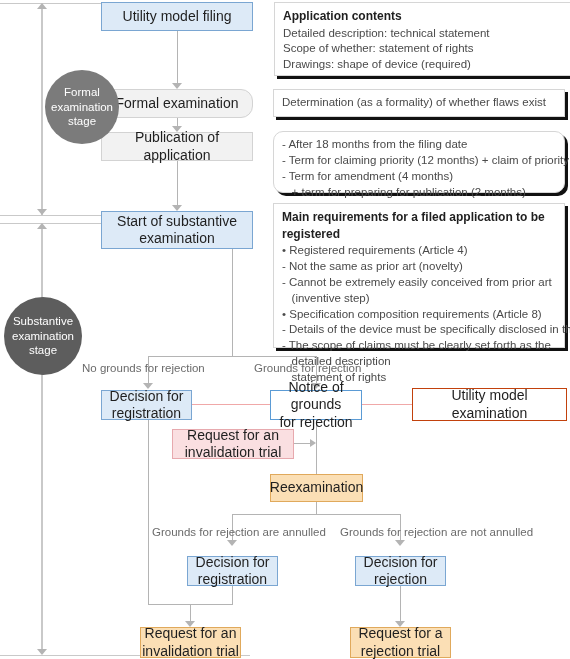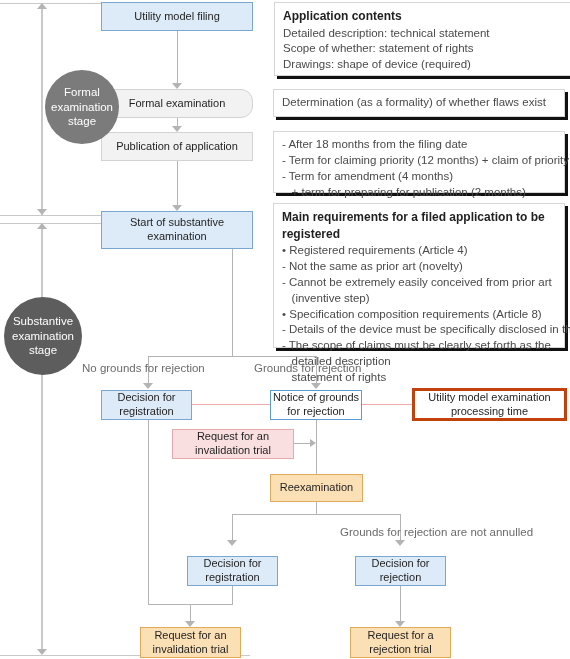--- a/index.html
+++ b/index.html
@@ -43,29 +43,29 @@
 
   
   .box{
     position:absolute;
     box-sizing:border-box;
     display:flex;
     align-items:center;
     justify-content:center;
     text-align:center;
     line-height:1.25;
-    font-size:11px;
+    font-size:14px;
     color:#1f1f1f;
     z-index:4;
   }
   .box.blue{background:#ddeaf7;border:1px solid #7aa6d2;}
   .box.blue-outline{background:#ffffff;border:1px solid #5b9bd5;}
   .box.grey{background:#f2f2f2;border:1px solid #d3d3d3;}
   .box.pink{background:#fadfe1;border:1px solid #e7a9ae;}
-  .box.pink-outline{background:#ffffff;border:3px solid #c2410c;text-align:center;}
+  .box.pink-outline{background:#ffffff;border:1px solid #c2410c;text-align:center;}
   .box.orange{background:#fbdfb5;border:1px solid #e0a95c;}
 
   
   .note{
     position:absolute;
     box-sizing:border-box;
     background:#ffffff;
     border:1px solid #d6d6d6;
     box-shadow:3px 3px 0 0 #111111;
     padding:5px 8px 5px 8px;
@@ -198,21 +198,20 @@
   <div class="box blue-outline" style="left:270px;top:390px;width:92px;height:30px;">
     <div>
       <div>Notice of grounds</div>
       <div>for rejection</div>
     </div>
   </div>
 
   <div class="box pink-outline" style="left:412px;top:388px;width:155px;height:33px;">
     <div>
       <div>Utility model examination</div>
-      <div>processing time</div>
     </div>
   </div>
 
   <div class="ln-v" style="left:148px;top:420px;height:184px;"></div>
   <div class="ln-h" style="left:148px;top:604px;width:85px;"></div>
 
   <div class="ln-v" style="left:316px;top:420px;height:54px;"></div>
   <div class="arrow-d" style="left:311px;top:474px;"></div>
 
   <div class="ln-h" style="left:294px;top:443px;width:18px;"></div>
@@ -229,20 +228,21 @@
     <span>Reexamination</span>
   </div>
 
   <div class="ln-v" style="left:316px;top:502px;height:12px;"></div>
   <div class="ln-h" style="left:232px;top:514px;width:169px;"></div>
   <div class="ln-v" style="left:232px;top:514px;height:26px;"></div>
   <div class="ln-v" style="left:400px;top:514px;height:26px;"></div>
   <div class="arrow-d" style="left:227px;top:540px;"></div>
   <div class="arrow-d" style="left:395px;top:540px;"></div>
 
+  <div class="blabel" style="left:152px;top:526px;">Grounds for rejection are annulled</div>
   <div class="blabel" style="left:340px;top:526px;text-align:center;">Grounds for rejection are not annulled</div>
 
   <div class="box blue" style="left:187px;top:556px;width:91px;height:30px;">
     <div>
       <div>Decision for</div>
       <div>registration</div>
     </div>
   </div>
 
   <div class="box blue" style="left:355px;top:556px;width:91px;height:30px;">
@@ -277,21 +277,21 @@
     <span class="hdr">Application contents</span>
     <span class="ln">Detailed description: technical statement</span>
     <span class="ln">Scope of whether: statement of rights</span>
     <span class="ln">Drawings: shape of device (required)</span>
   </div>
 
   <div class="note centered" style="left:273px;top:89px;width:292px;height:28px;">
     <span class="ln">Determination (as a formality) of whether flaws exist</span>
   </div>
 
-  <div class="note" style="left:273px;top:131px;width:292px;height:62px;">
+  <div class="note" style="left:273px;top:131px;width:292px;height:62px;border-radius:10px;">
     <span class="ln">- After 18 months from the filing date</span>
     <span class="ln">- Term for claiming priority (12 months) + claim of priority</span>
     <span class="ln">- Term for amendment (4 months)</span>
     <span class="ln">   + term for preparing for publication (2 months)</span>
   </div>
 
   <div class="note" style="left:273px;top:203px;width:292px;height:145px;">
     <span class="hdr">Main requirements for a filed application to be registered</span>
     <span class="ln">• Registered requirements (Article 4)</span>
     <span class="ln">- Not the same as prior art (novelty)</span>

